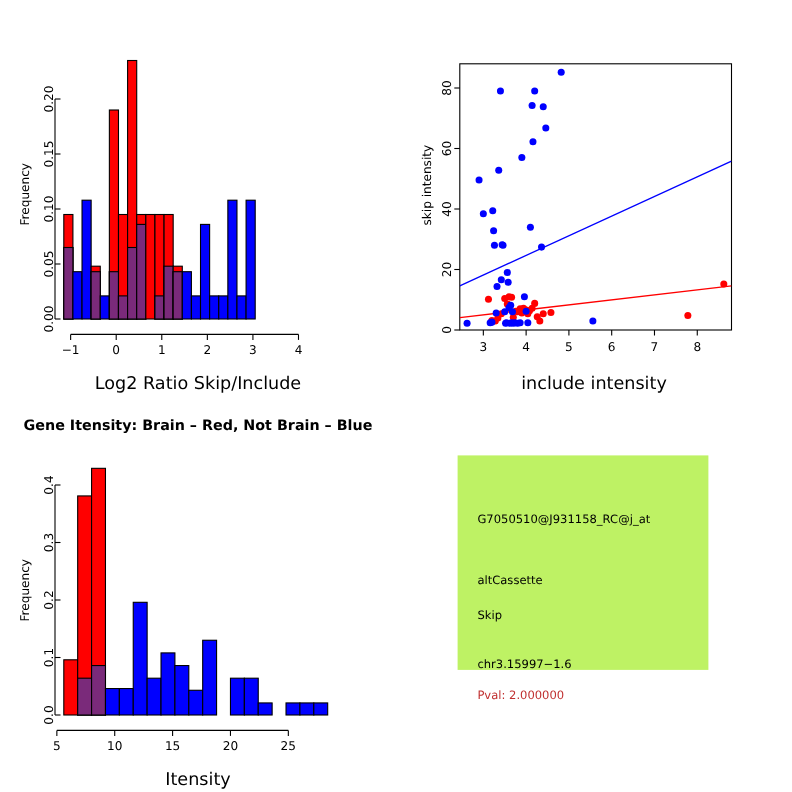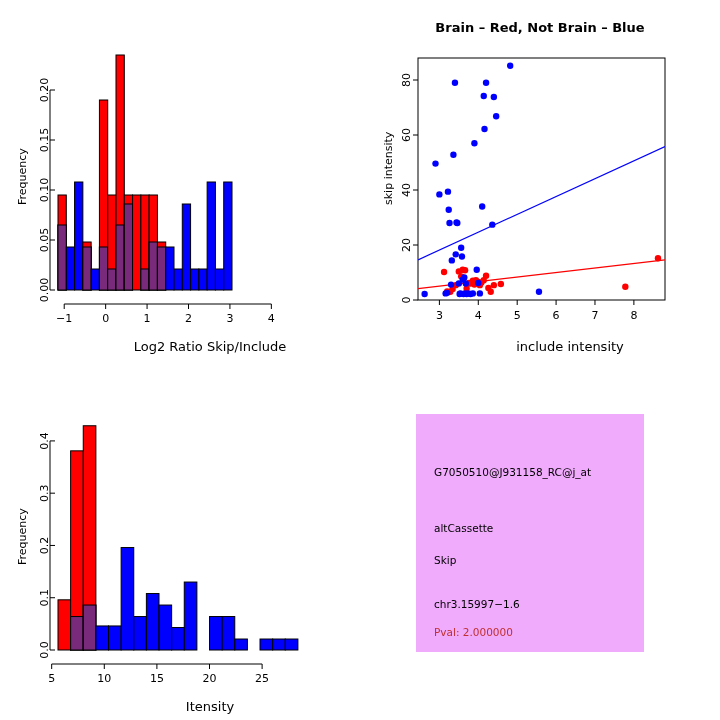--- a/index.html
+++ b/index.html
@@ -2,21 +2,21 @@
 <html><head>
 <meta charset="utf-8">
 <style>
   html,body{margin:0;padding:0;background:#ffffff;}
   body{width:720px;height:720px;overflow:hidden;
        font-family:"DejaVu Sans","Liberation Sans",sans-serif;color:#000;}
   #root{position:relative;width:720px;height:720px;}
   .panel{position:absolute;}
   .ptitle{position:absolute;font-weight:bold;font-size:13px;text-align:center;
           white-space:nowrap;letter-spacing:0px;}
-  .axlabel{position:absolute;font-size:13px;text-align:center;white-space:nowrap;padding-left:30px;}
+  .axlabel{position:absolute;font-size:16px;text-align:center;white-space:nowrap;}
   .ylabel{position:absolute;font-size:11px;white-space:nowrap;
           transform-origin:0 0;transform:rotate(-90deg);}
   svg{display:block;overflow:visible;}
   .infobox{position:absolute;box-sizing:border-box;}
   .infoline{position:absolute;font-size:10.5px;white-space:nowrap;color:#000;}
   .infoline.pval{color:#c03030;}
 </style>
 </head>
 <body>
 
@@ -86,21 +86,20 @@
         <line x1="188.5" y1="304" x2="188.5" y2="309" stroke="#000" stroke-width="1"></line>
         <text x="188.5" y="322" font-size="11" text-anchor="middle" font-family="&quot;DejaVu Sans&quot;,&quot;Liberation Sans&quot;,sans-serif">2</text>
         <line x1="229.92857142857147" y1="304" x2="229.92857142857147" y2="309" stroke="#000" stroke-width="1"></line>
         <text x="229.92857142857147" y="322" font-size="11" text-anchor="middle" font-family="&quot;DejaVu Sans&quot;,&quot;Liberation Sans&quot;,sans-serif">3</text>
         <line x1="271.3571428571429" y1="304" x2="271.3571428571429" y2="309" stroke="#000" stroke-width="1"></line>
         <text x="271.3571428571429" y="322" font-size="11" text-anchor="middle" font-family="&quot;DejaVu Sans&quot;,&quot;Liberation Sans&quot;,sans-serif">4</text>
       </svg>
   </div>
 
   <div class="panel" style="left:360px;top:0;width:360px;height:360px;">
-    <div class="ptitle" style="left:0;top:20px;width:360px;">Brain – Red, Not Brain – Blue</div>
     <div class="ylabel" style="left:22px;top:205px;">skip intensity</div>
     <div class="axlabel" style="left:0;top:339px;width:360px;text-align:center;">include intensity</div>
     <svg id="svg-scatter" width="360" height="360" style="position:absolute;left:0;top:0;">
         <rect x="58" y="58" width="247" height="242" fill="none" stroke="#000" stroke-width="1"></rect>
         <clipPath id="scclip">
           <rect x="58" y="58" width="247" height="242"></rect>
         </clipPath>
         <g clip-path="url(#scclip)">
           <line x1="58" y1="288.725" x2="305" y2="259.85" stroke="#ff0000" stroke-width="1.2"></line>
           <line x1="58" y1="259.85" x2="305" y2="146.55" stroke="#0000ff" stroke-width="1.2"></line>
@@ -193,20 +192,21 @@
         <line x1="196.08661417322833" y1="300" x2="196.08661417322833" y2="305" stroke="#000" stroke-width="1"></line>
         <text x="196.08661417322833" y="319" font-size="11" text-anchor="middle" font-family="&quot;DejaVu Sans&quot;,&quot;Liberation Sans&quot;,sans-serif">6</text>
         <line x1="234.9842519685039" y1="300" x2="234.9842519685039" y2="305" stroke="#000" stroke-width="1"></line>
         <text x="234.9842519685039" y="319" font-size="11" text-anchor="middle" font-family="&quot;DejaVu Sans&quot;,&quot;Liberation Sans&quot;,sans-serif">7</text>
         <line x1="273.8818897637795" y1="300" x2="273.8818897637795" y2="305" stroke="#000" stroke-width="1"></line>
         <text x="273.8818897637795" y="319" font-size="11" text-anchor="middle" font-family="&quot;DejaVu Sans&quot;,&quot;Liberation Sans&quot;,sans-serif">8</text>
       </svg>
   </div>
 
   <div class="panel" style="left:0;top:360px;width:360px;height:360px;">
+    <div class="ptitle" style="left:0;top:20px;width:360px;">Gene Itensity: Brain – Red, Not Brain – Blue</div>
     <div class="ylabel" style="left:16px;top:205px;">Frequency</div>
     <div class="axlabel" style="left:0;top:339px;width:360px;">Itensity</div>
     <svg id="svg-gene" width="360" height="360" style="position:absolute;left:0;top:0;">
         <rect x="58" y="239.8181818181818" width="12.626086956521746" height="50.18181818181819" fill="#ff0000" stroke="#000" stroke-width="1"></rect>
         <rect x="70.62608695652175" y="256.54545454545456" width="12.626086956521746" height="33.45454545454544" fill="#0000ff" stroke="#000" stroke-width="1"></rect>
         <rect x="70.62608695652175" y="90.84090909090907" width="12.626086956521746" height="199.15909090909093" fill="#ff0000" stroke="#000" stroke-width="1"></rect>
         <rect x="70.62608695652175" y="256.54545454545456" width="12.626086956521746" height="33.45454545454544" fill="#7a2a7a" stroke="#000" stroke-width="1"></rect>
         <rect x="83.25217391304349" y="245.04545454545456" width="12.626086956521718" height="44.95454545454544" fill="#0000ff" stroke="#000" stroke-width="1"></rect>
         <rect x="83.25217391304349" y="65.75" width="12.626086956521718" height="224.25" fill="#ff0000" stroke="#000" stroke-width="1"></rect>
         <rect x="83.25217391304349" y="245.04545454545456" width="12.626086956521718" height="44.95454545454544" fill="#7a2a7a" stroke="#000" stroke-width="1"></rect>
@@ -243,21 +243,21 @@
         <line x1="156.90434782608696" y1="304" x2="156.90434782608696" y2="309" stroke="#000" stroke-width="1"></line>
         <text x="156.90434782608696" y="322" font-size="11" text-anchor="middle" font-family="&quot;DejaVu Sans&quot;,&quot;Liberation Sans&quot;,sans-serif">15</text>
         <line x1="209.51304347826087" y1="304" x2="209.51304347826087" y2="309" stroke="#000" stroke-width="1"></line>
         <text x="209.51304347826087" y="322" font-size="11" text-anchor="middle" font-family="&quot;DejaVu Sans&quot;,&quot;Liberation Sans&quot;,sans-serif">20</text>
         <line x1="262.1217391304348" y1="304" x2="262.1217391304348" y2="309" stroke="#000" stroke-width="1"></line>
         <text x="262.1217391304348" y="322" font-size="11" text-anchor="middle" font-family="&quot;DejaVu Sans&quot;,&quot;Liberation Sans&quot;,sans-serif">25</text>
       </svg>
   </div>
 
   <div class="panel" style="left:360px;top:360px;width:360px;height:360px;">
-    <div class="infobox" id="infobox" style="left:56px;top:54px;width:228px;height:238px;background:#f0abfc;">
+    <div class="infobox" id="infobox" style="left:56px;top:54px;width:228px;height:195px;background:#bef264;">
       <div class="infoline" style="left:18px;top:52px;">G7050510@J931158_RC@j_at</div>
       <div class="infoline" style="left:18px;top:108px;">altCassette</div>
       <div class="infoline" style="left:18px;top:140px;">Skip</div>
       <div class="infoline" style="left:18px;top:184px;">chr3.15997−1.6</div>
       <div class="infoline pval" style="left: 18px; top: 212px; color: rgb(192, 48, 48);">Pval: 2.000000</div>
     </div>
   </div>
 
 </div>
 

